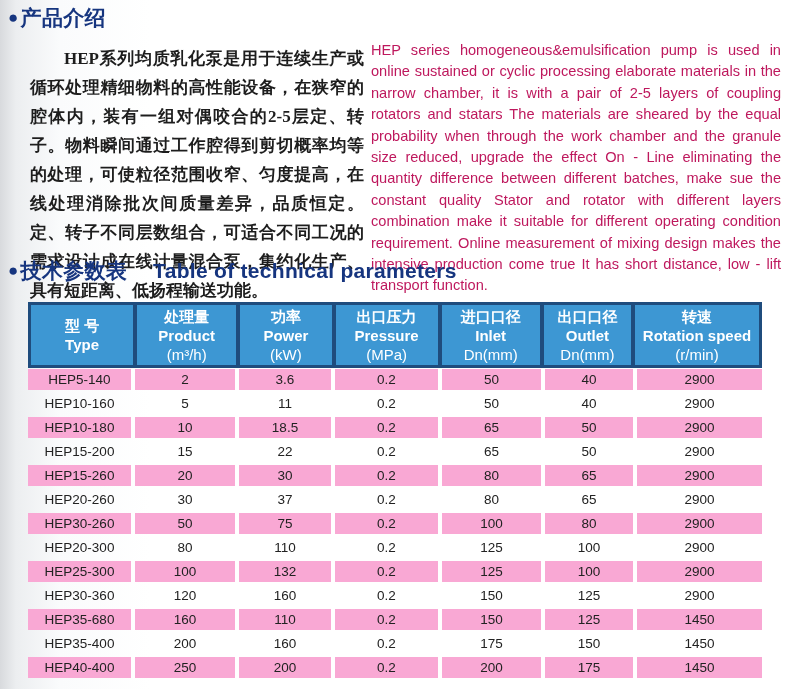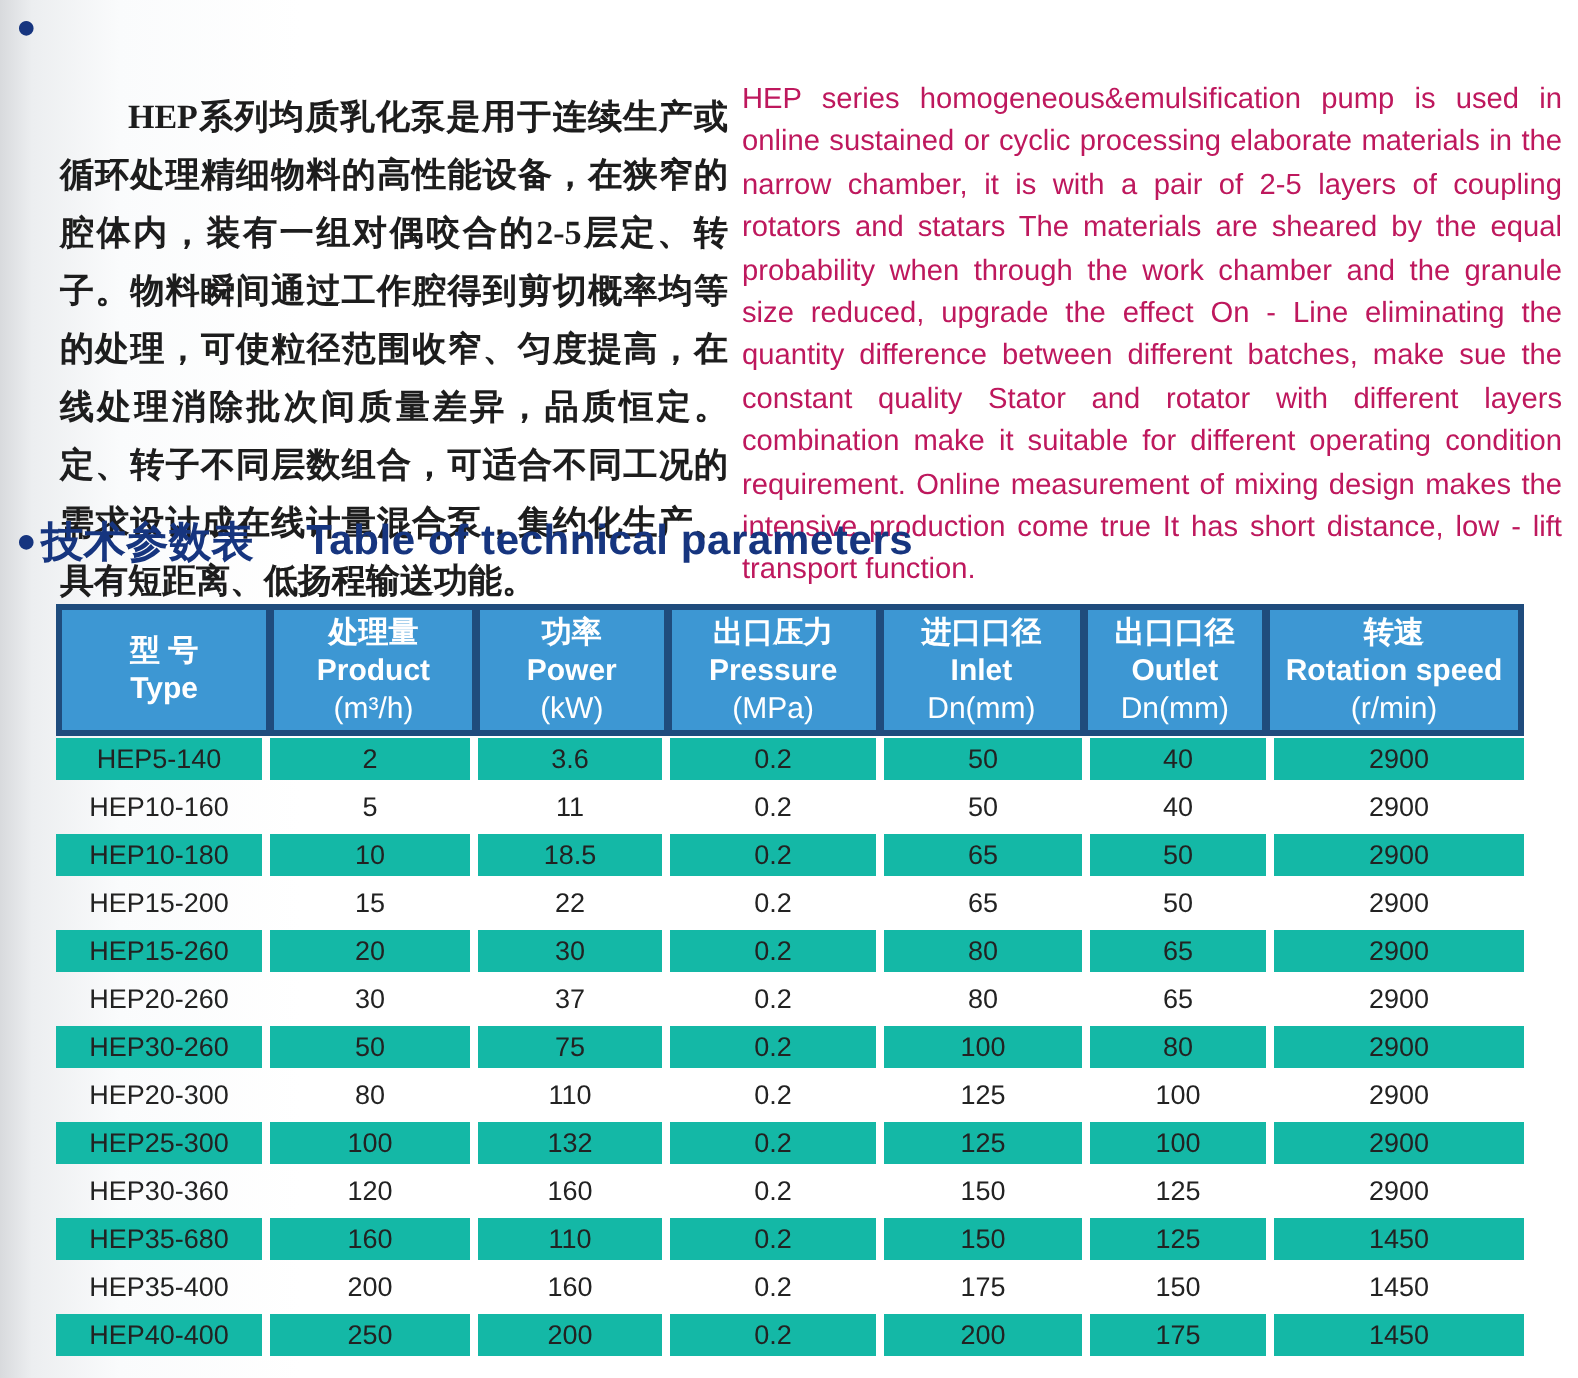--- a/index.html
+++ b/index.html
@@ -45,27 +45,28 @@
   .th .unit { font-weight:400; }
   .tbody { margin-top:1px; }
   .tr {
     display:grid; grid-template-columns:103fr 100fr 92fr 103fr 99fr 88fr 125fr;
     column-gap:4px; height:21px; margin-bottom:3px;
   }
   .td {
     text-align:center; font-size:13.5px; line-height:21px; color:#222222;
     overflow:hidden; white-space:nowrap;
   }
-  .tr.blue .td { background:#14b8a6; }
+  .tr.blue .td { background:#f9a8d4; }
 </style>
 </head>
 <body>
 
 <div class="heading" id="heading-intro">
   <span class="bullet">●</span>
+  <span class="zh">产品介绍</span>
 </div>
 
 <div id="intro-zh">HEP系列均质乳化泵是用于连续生产或循环处理精细物料的高性能设备，在狭窄的腔体内，装有一组对偶咬合的2-5层定、转子。物料瞬间通过工作腔得到剪切概率均等的处理，可使粒径范围收窄、匀度提高，在线处理消除批次间质量差异，品质恒定。定、转子不同层数组合，可适合不同工况的需求设计成在线计量混合泵，集约化生产、具有短距离、低扬程输送功能。</div>
 <div id="intro-en">HEP series  homogeneous&amp;emulsification pump is used in online sustained or cyclic processing elaborate materials in the narrow chamber, it is with a pair of 2-5 layers of coupling rotators and statars The materials are sheared by the equal probability when through the work chamber and the granule size reduced, upgrade the effect On - Line eliminating the quantity difference between different batches, make sue the constant quality Stator and rotator with different layers combination make it suitable for different operating condition requirement. Online measurement of mixing design makes the intensive production come true It has short distance, low - lift transport function.</div>
 
 <div class="heading" id="heading-params">
   <span class="bullet">●</span>
   <span class="zh">技术参数表</span>
   <span class="en">Table of technical parameters</span>
 </div>

